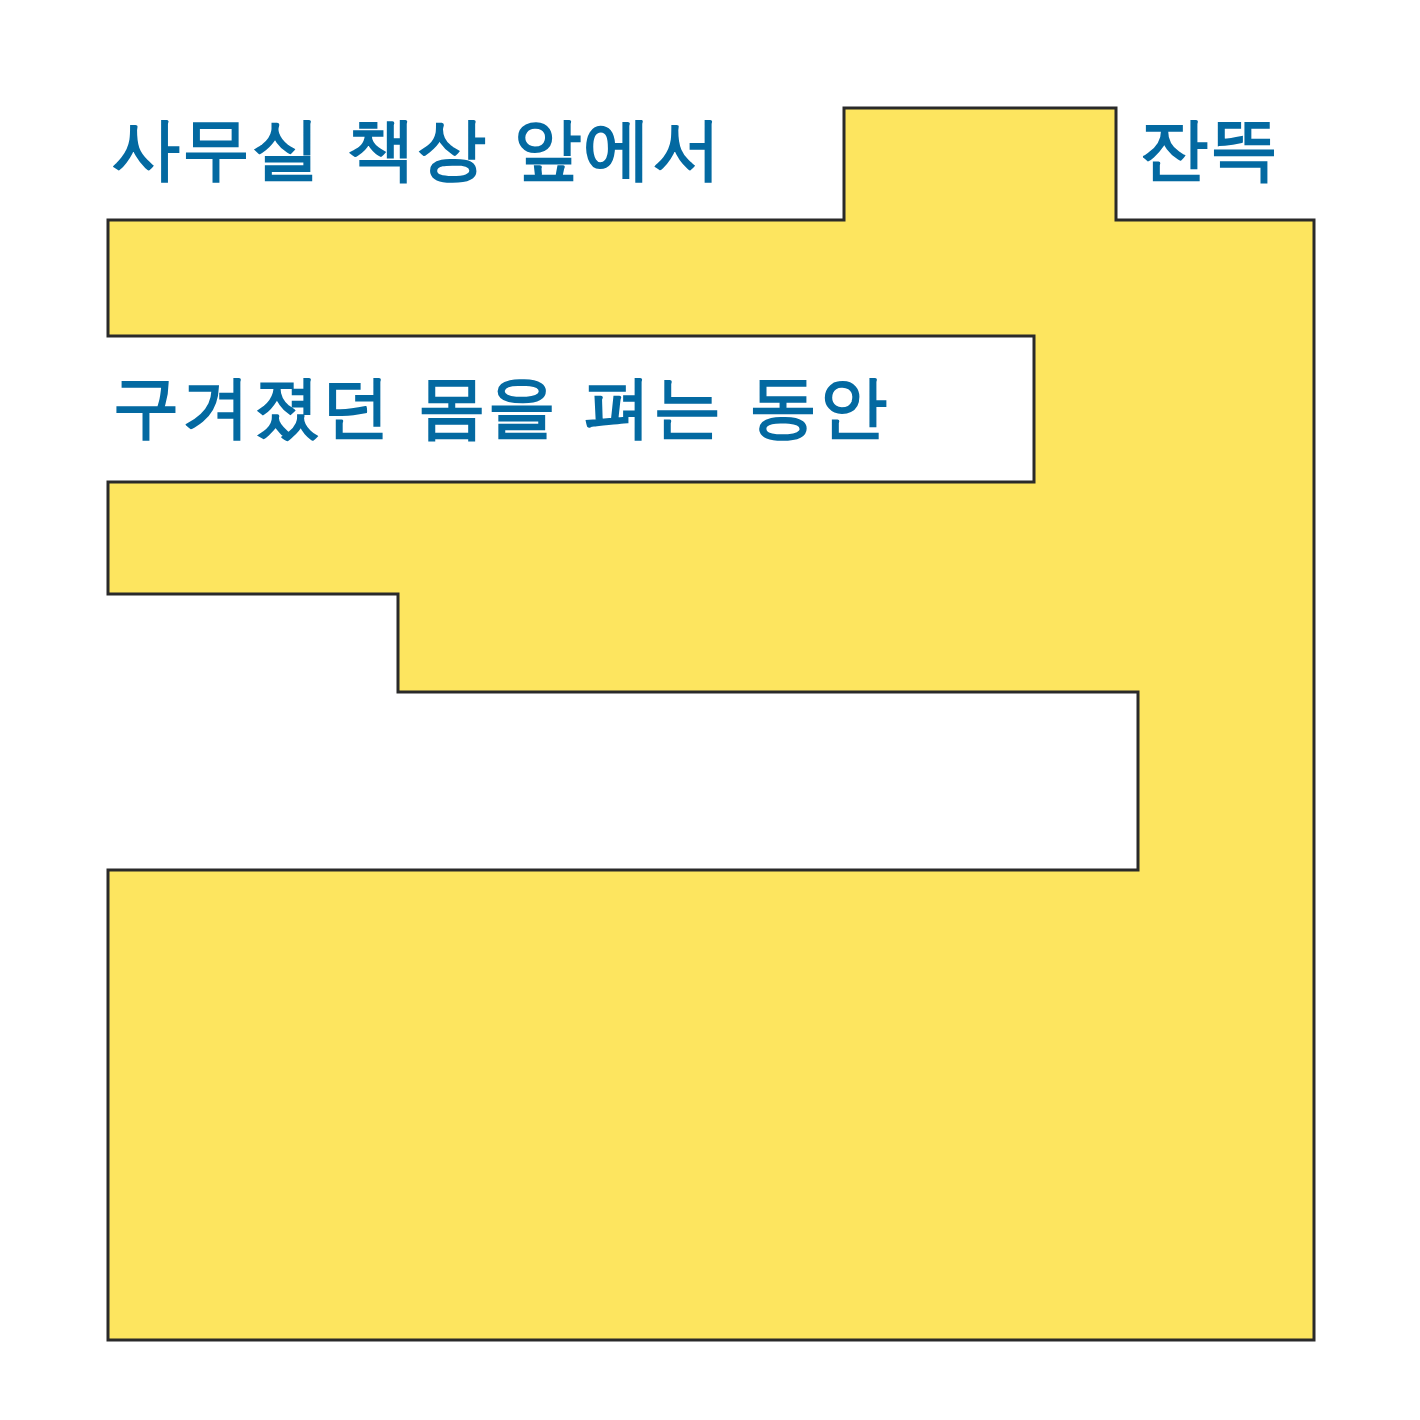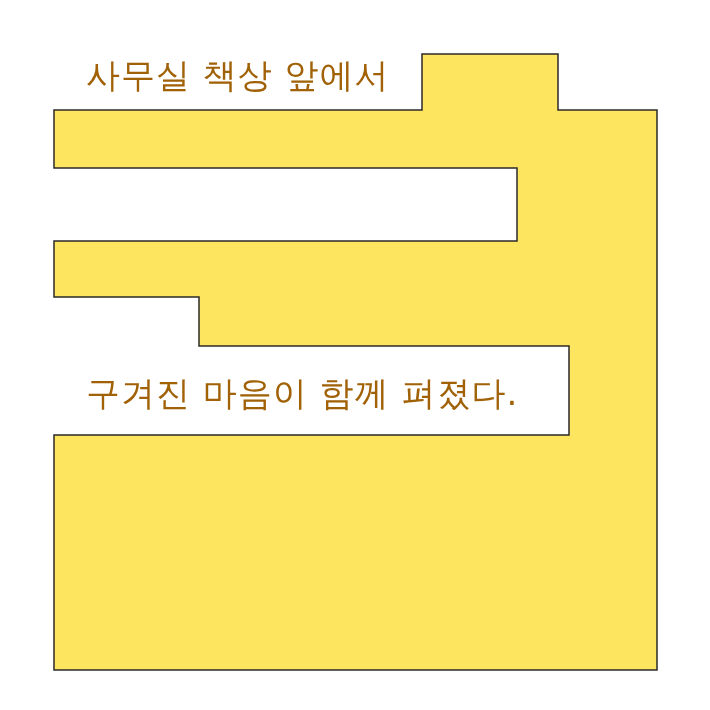--- a/index.html
+++ b/index.html
@@ -1,21 +1,22 @@
 <!DOCTYPE html>
 <html><head>
 <meta charset="utf-8">
 <style>
   html,body{margin:0;padding:0;background:#fff;}
   #stage{position:relative;width:710px;height:710px;overflow:hidden;background:#ffffff;}
   svg.bg{position:absolute;left:0;top:0;}
-  .txt{position:absolute;font-family:"DejaVu Sans",sans-serif;font-weight:normal;font-size:34px;color:#a16207;white-space:nowrap;line-height:1;letter-spacing:1px;margin-left:30px;}
+  .txt{position:absolute;font-family:"DejaVu Sans",sans-serif;font-weight:bold;font-size:34px;color:#0369a1;white-space:nowrap;line-height:1;letter-spacing:1px;}
 </style>
 </head>
 <body>
 
 <div id="stage">
   <svg class="bg" width="710" height="710">
     <polygon points="422,54 558,54 558,110 657,110 657,670 54,670 54,435 569,435 569,346 199,346 199,297 54,297 54,241 517,241 517,168 54,168 54,110 422,110" fill="#FDE55F" stroke="#2a2a2a" stroke-width="1.5"></polygon>
   </svg>
   <div class="txt" style="left:56px;top:58px;">사무실 책상 앞에서</div>
-  <div class="txt" style="left:56px;top:376px;">구겨진 마음이 함께 펴졌다.</div>
+  <div class="txt" style="left:570px;top:58px;">잔뜩</div>
+  <div class="txt" style="left:56px;top:187px;">구겨졌던 몸을 펴는 동안</div>
 </div>
 
 </body></html>

